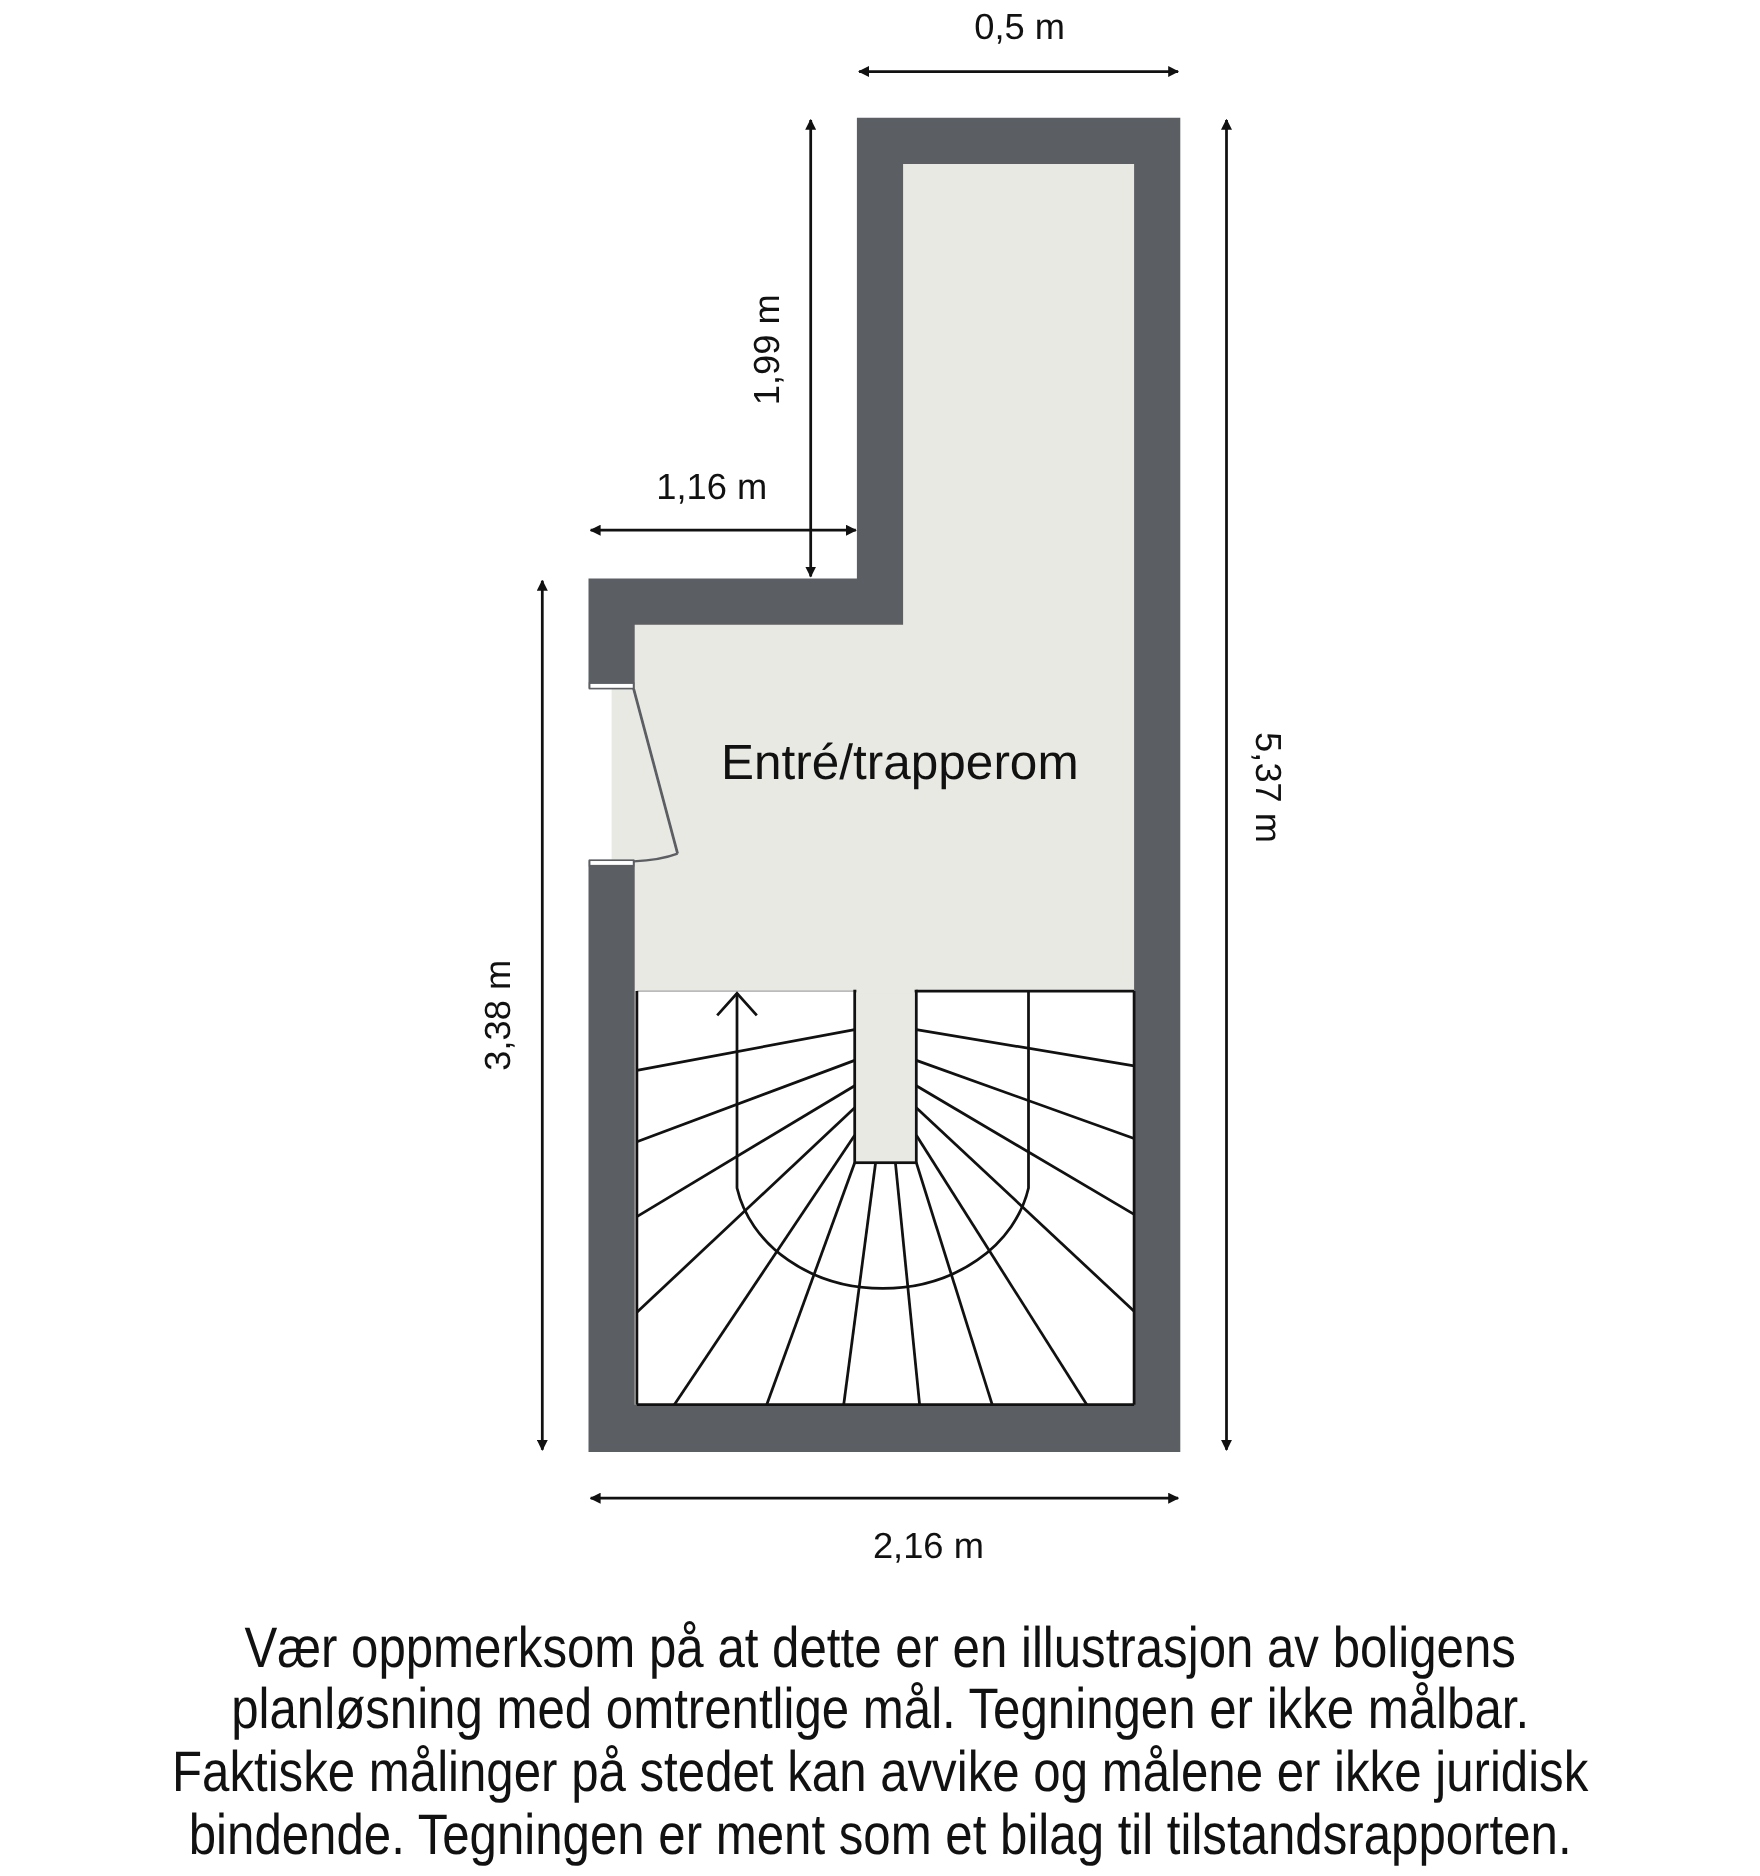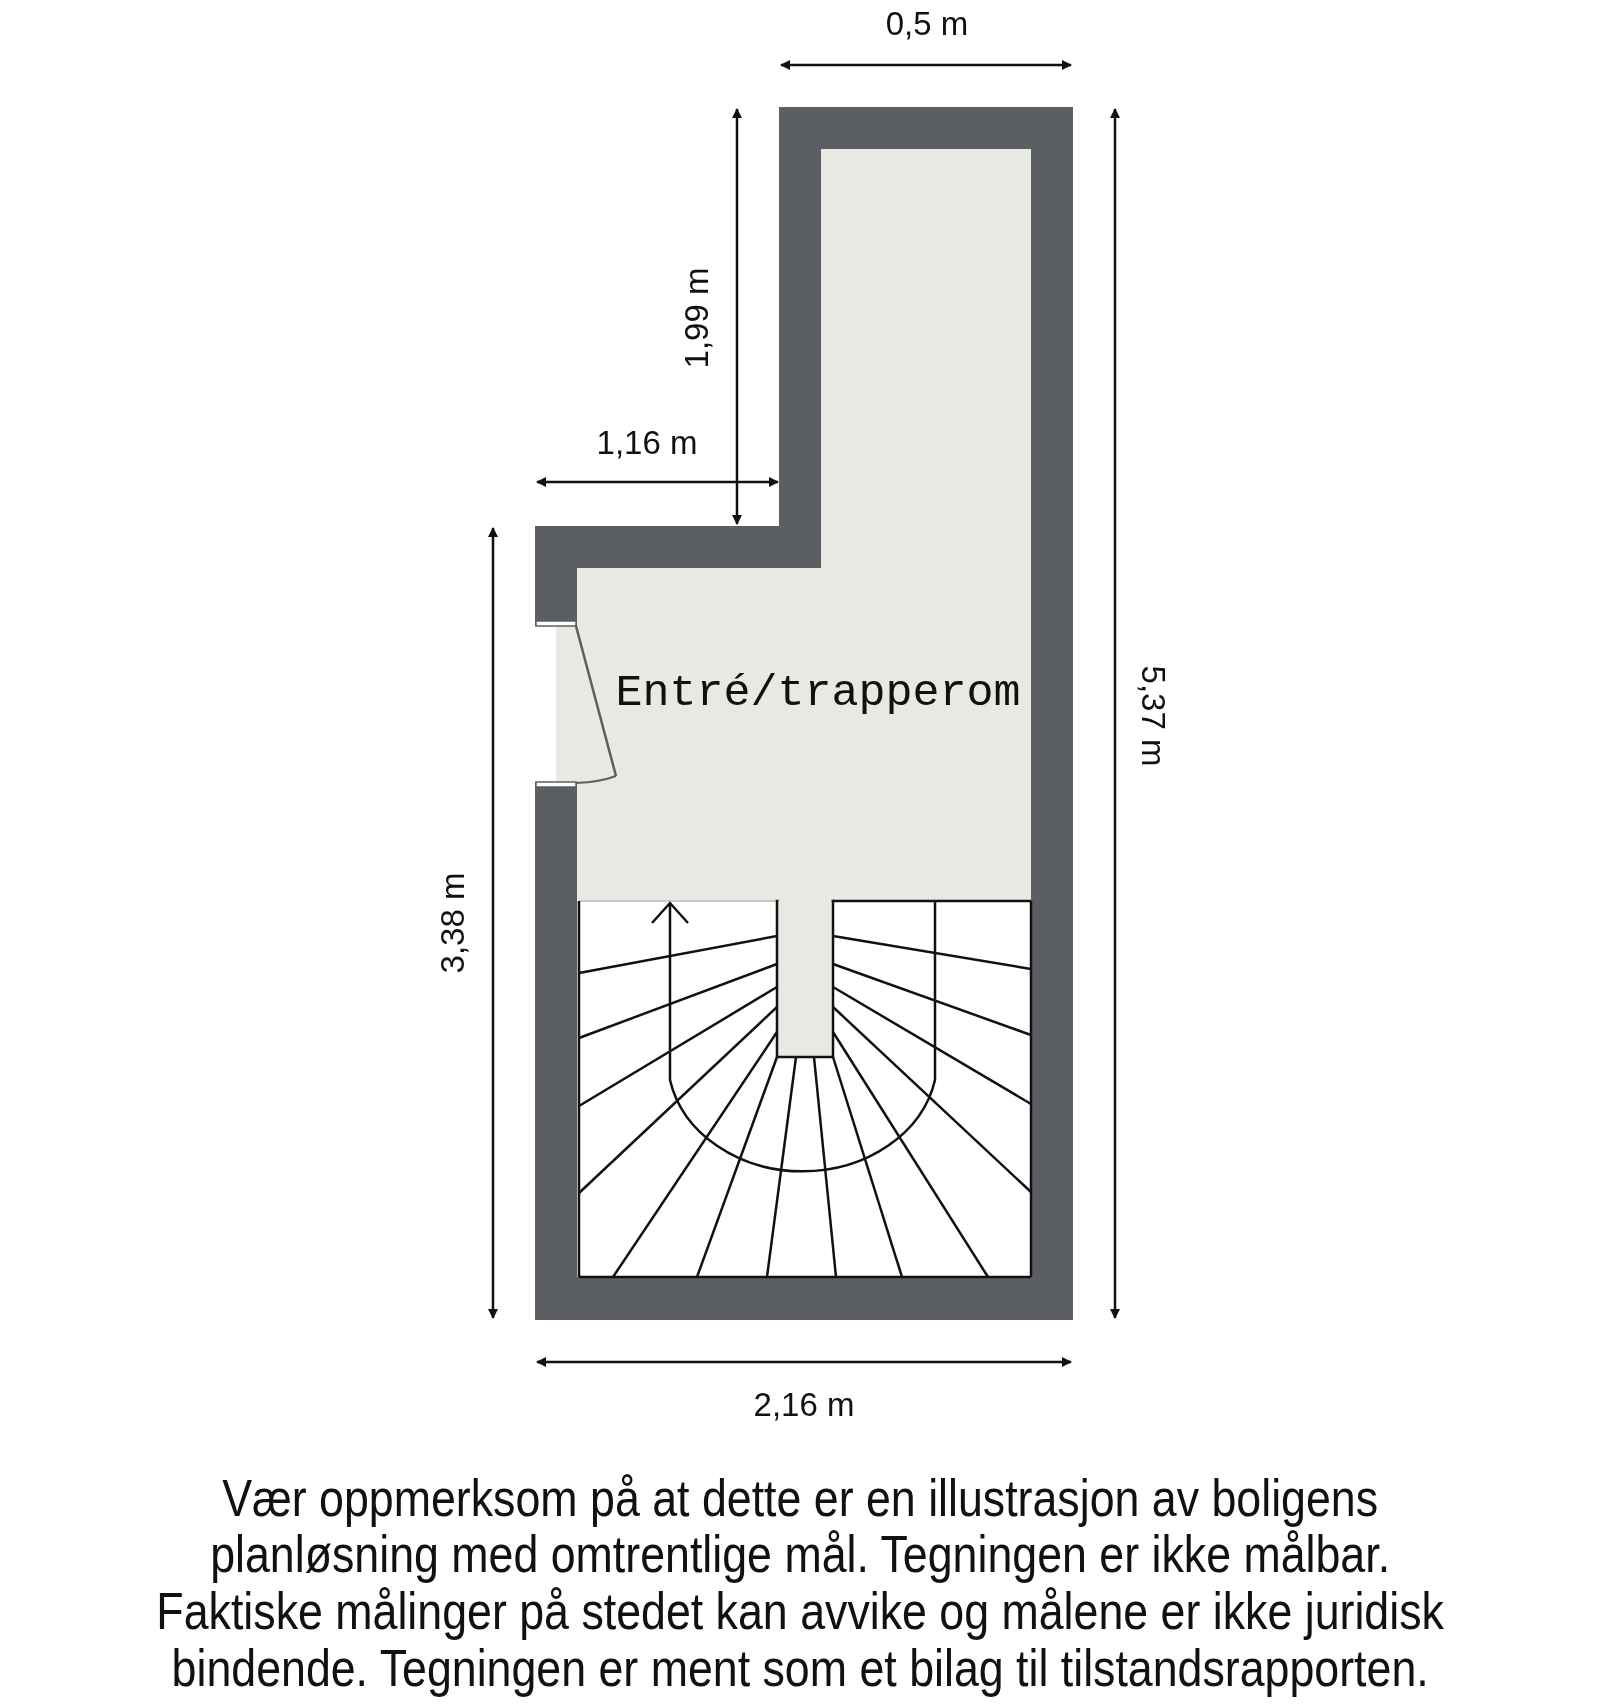--- a/index.html
+++ b/index.html
@@ -1,19 +1,19 @@
 <!DOCTYPE html>
 <html><head>
 <meta charset="utf-8">
 <style>
   html, body { margin: 0; padding: 0; background: #ffffff; }
   body { width: 1600px; height: 1705px; position: relative; overflow: hidden; font-family: "Liberation Sans", sans-serif; color: #111; }
   #plan { position: absolute; left: 0; top: 0; width: 1600px; height: 1440px; }
   .dim-label { position: absolute; font-family: "Liberation Sans", sans-serif; font-size: 33px; color: #111; white-space: nowrap; transform-origin: center center; }
-  .room-label { position: absolute; font-family: Liberation Mono, monospace; font-size: 45px; color: #111; white-space: nowrap; transform: translate(-50%, -50%); }
+  .room-label { position: absolute; font-family: Liberation Sans, sans-serif; font-size: 45px; color: #111; white-space: nowrap; transform: translate(-50%, -50%); }
   #disclaimer { position: absolute; left: 0; top: 1470px; width: 1600px; }
   .disc-line { position: absolute; left: 0; width: 1600px; text-align: center; font-family: "Liberation Sans", sans-serif; font-size: 52px; line-height: 56px; color: #111; white-space: nowrap; transform: scaleX(0.86); transform-origin: 801px 50%; }
 </style>
 </head>
 <body>
 
 <svg id="plan" width="1600" height="1440" viewBox="0 0 1600 1440" xmlns="http://www.w3.org/2000/svg">
   <defs>
     <marker id="ah" markerWidth="10" markerHeight="10" refX="9" refY="5" orient="auto-start-reverse" markerUnits="userSpaceOnUse" viewBox="0 0 10 10">
       <path d="M0,0 L10,5 L0,10 z" fill="#111"></path>
@@ -73,21 +73,21 @@
     <line x1="493" y1="528" x2="493" y2="1318" marker-start="url(#ah)" marker-end="url(#ah)"></line>
     <line x1="537" y1="1362" x2="1071" y2="1362" marker-start="url(#ah)" marker-end="url(#ah)"></line>
   </g>
 </svg>
 
 <div class="dim-label" style="left:927px; top:24px; transform: translate(-50%,-50%);">0,5 m</div>
 <div class="dim-label" style="left:697px; top:318px; transform: translate(-50%,-50%) rotate(-90deg);">1,99 m</div>
 <div class="dim-label" style="left:647px; top:443px; transform: translate(-50%,-50%);">1,16 m</div>
 <div class="dim-label" style="left:1153px; top:716px; transform: translate(-50%,-50%) rotate(90deg);">5,37 m</div>
 <div class="dim-label" style="left:453px; top:923px; transform: translate(-50%,-50%) rotate(-90deg);">3,38 m</div>
-<div class="dim-label" style="left:804px; top:1405px; transform: translate(-50%,-50%);">2,16 m</div>
+<div class="dim-label" style="left:844px; top:1405px; transform: translate(-50%,-50%);">2,16 m</div>
 
 <div class="room-label" style="left:818px; top:693px;">Entré/trapperom</div>
 
 <div id="disclaimer">
   <div class="disc-line" style="top:0px;">Vær oppmerksom på at dette er en illustrasjon av boligens</div>
   <div class="disc-line" style="top:56px;">planløsning med omtrentlige mål. Tegningen er ikke målbar.</div>
   <div class="disc-line" style="top:113px;">Faktiske målinger på stedet kan avvike og målene er ikke juridisk</div>
   <div class="disc-line" style="top:170px;">bindende. Tegningen er ment som et bilag til tilstandsrapporten.</div>
 </div>
 

